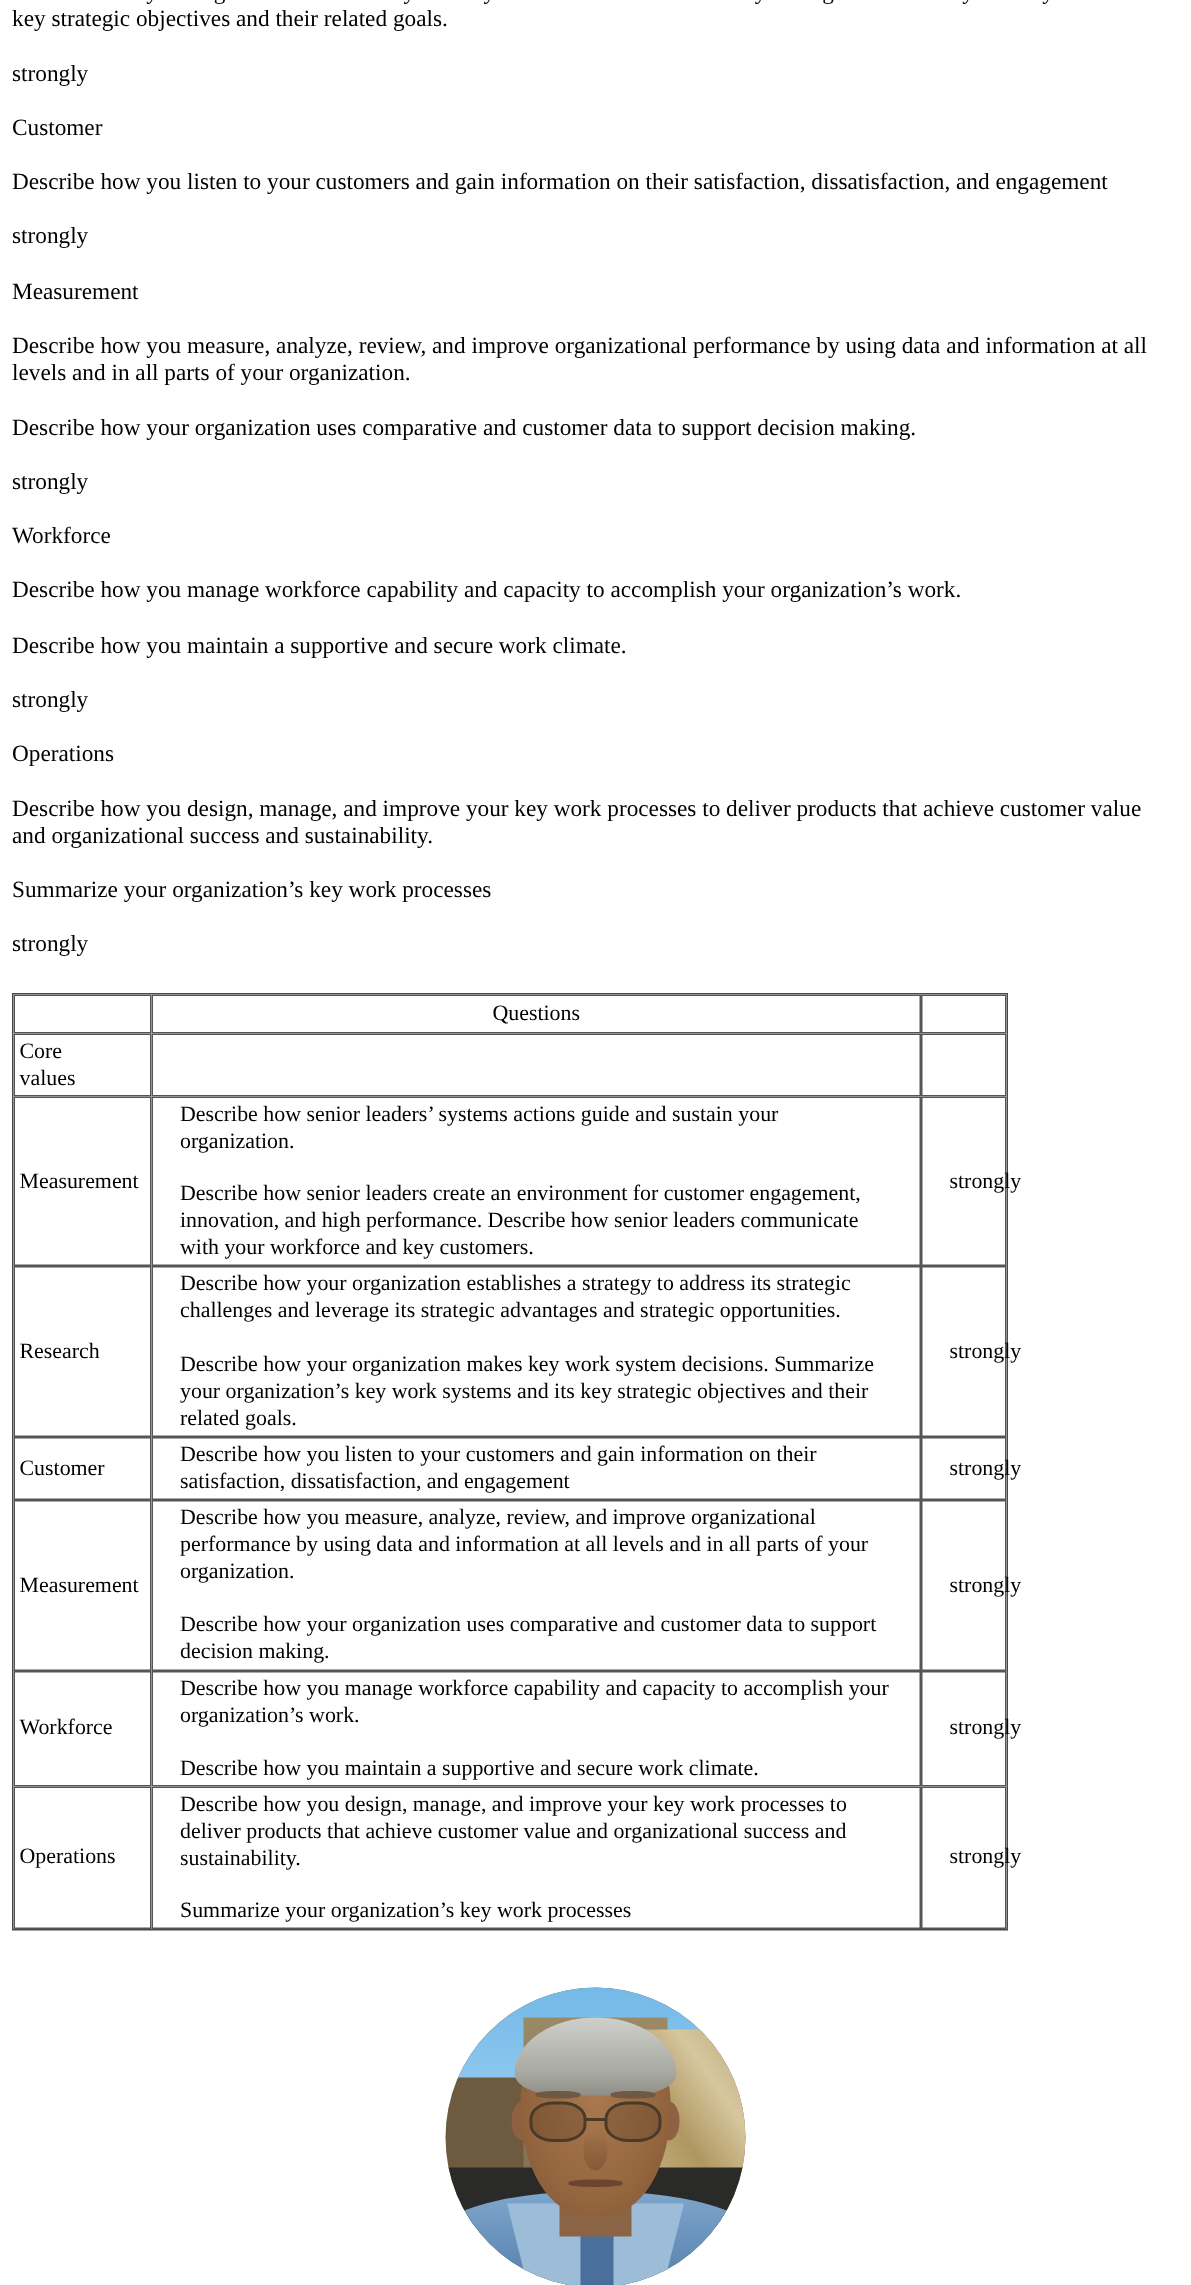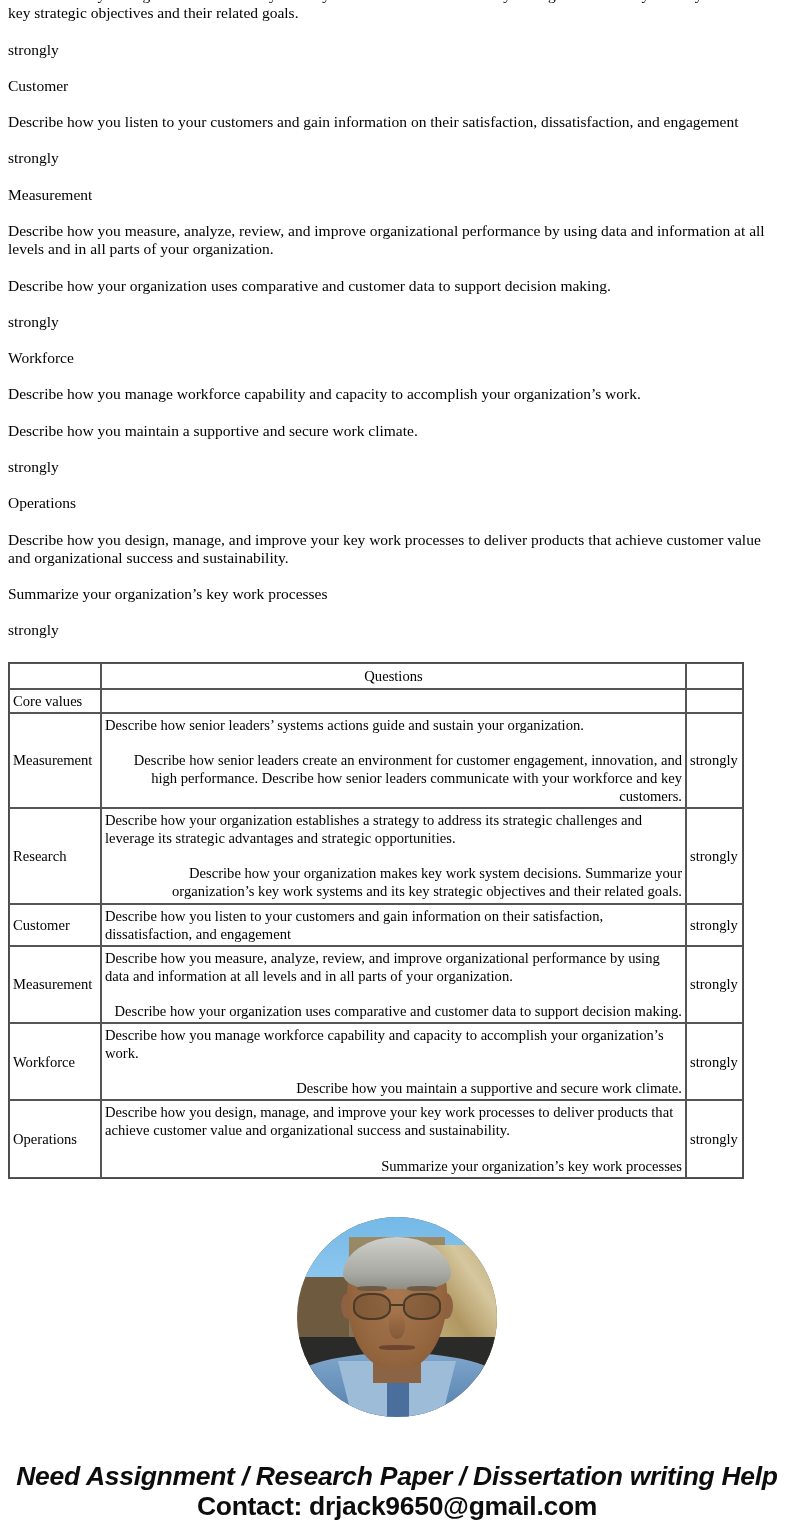--- a/index.html
+++ b/index.html
@@ -31,32 +31,32 @@
   }
 
   
   .qtable-wrap {
     margin-top: 22px;
     margin-bottom: 0;
   }
   table.qtable {
     border-collapse: separate;
     border-spacing: 0;
-    width: 736px;
+    width: 664px;
     border: 1px solid #4a4a4a;
     table-layout: fixed;
     background: #fff;
   }
   table.qtable td, table.qtable th {
     border: 1px solid #555555;
     font-size: 14.6px;
     line-height: 1.24;
     font-weight: normal;
     vertical-align: middle;
-    padding: 2px 3px;
+    padding: 2px 18px;
     background: #fff;
   }
   table.qtable td.cat {
     width: 92px;
     padding-left: 3px;
   }
   table.qtable td.qs {
     width: 625px;
     vertical-align: middle;
   }
@@ -67,21 +67,20 @@
   table.qtable th.qhead {
     text-align: center;
     vertical-align: middle;
     padding: 3px;
   }
   table.qtable td.qs p {
     margin: 0;
   }
   table.qtable td.qs p + p {
     margin-top: 17px;
-    text-align: right;
   }
   .row-head td, .row-head th { height: 22px; }
   .row-core td { height: 22px; }
 
   
   .photo-block {
     text-align: center;
     margin-top: 38px;
   }
   .avatar {

